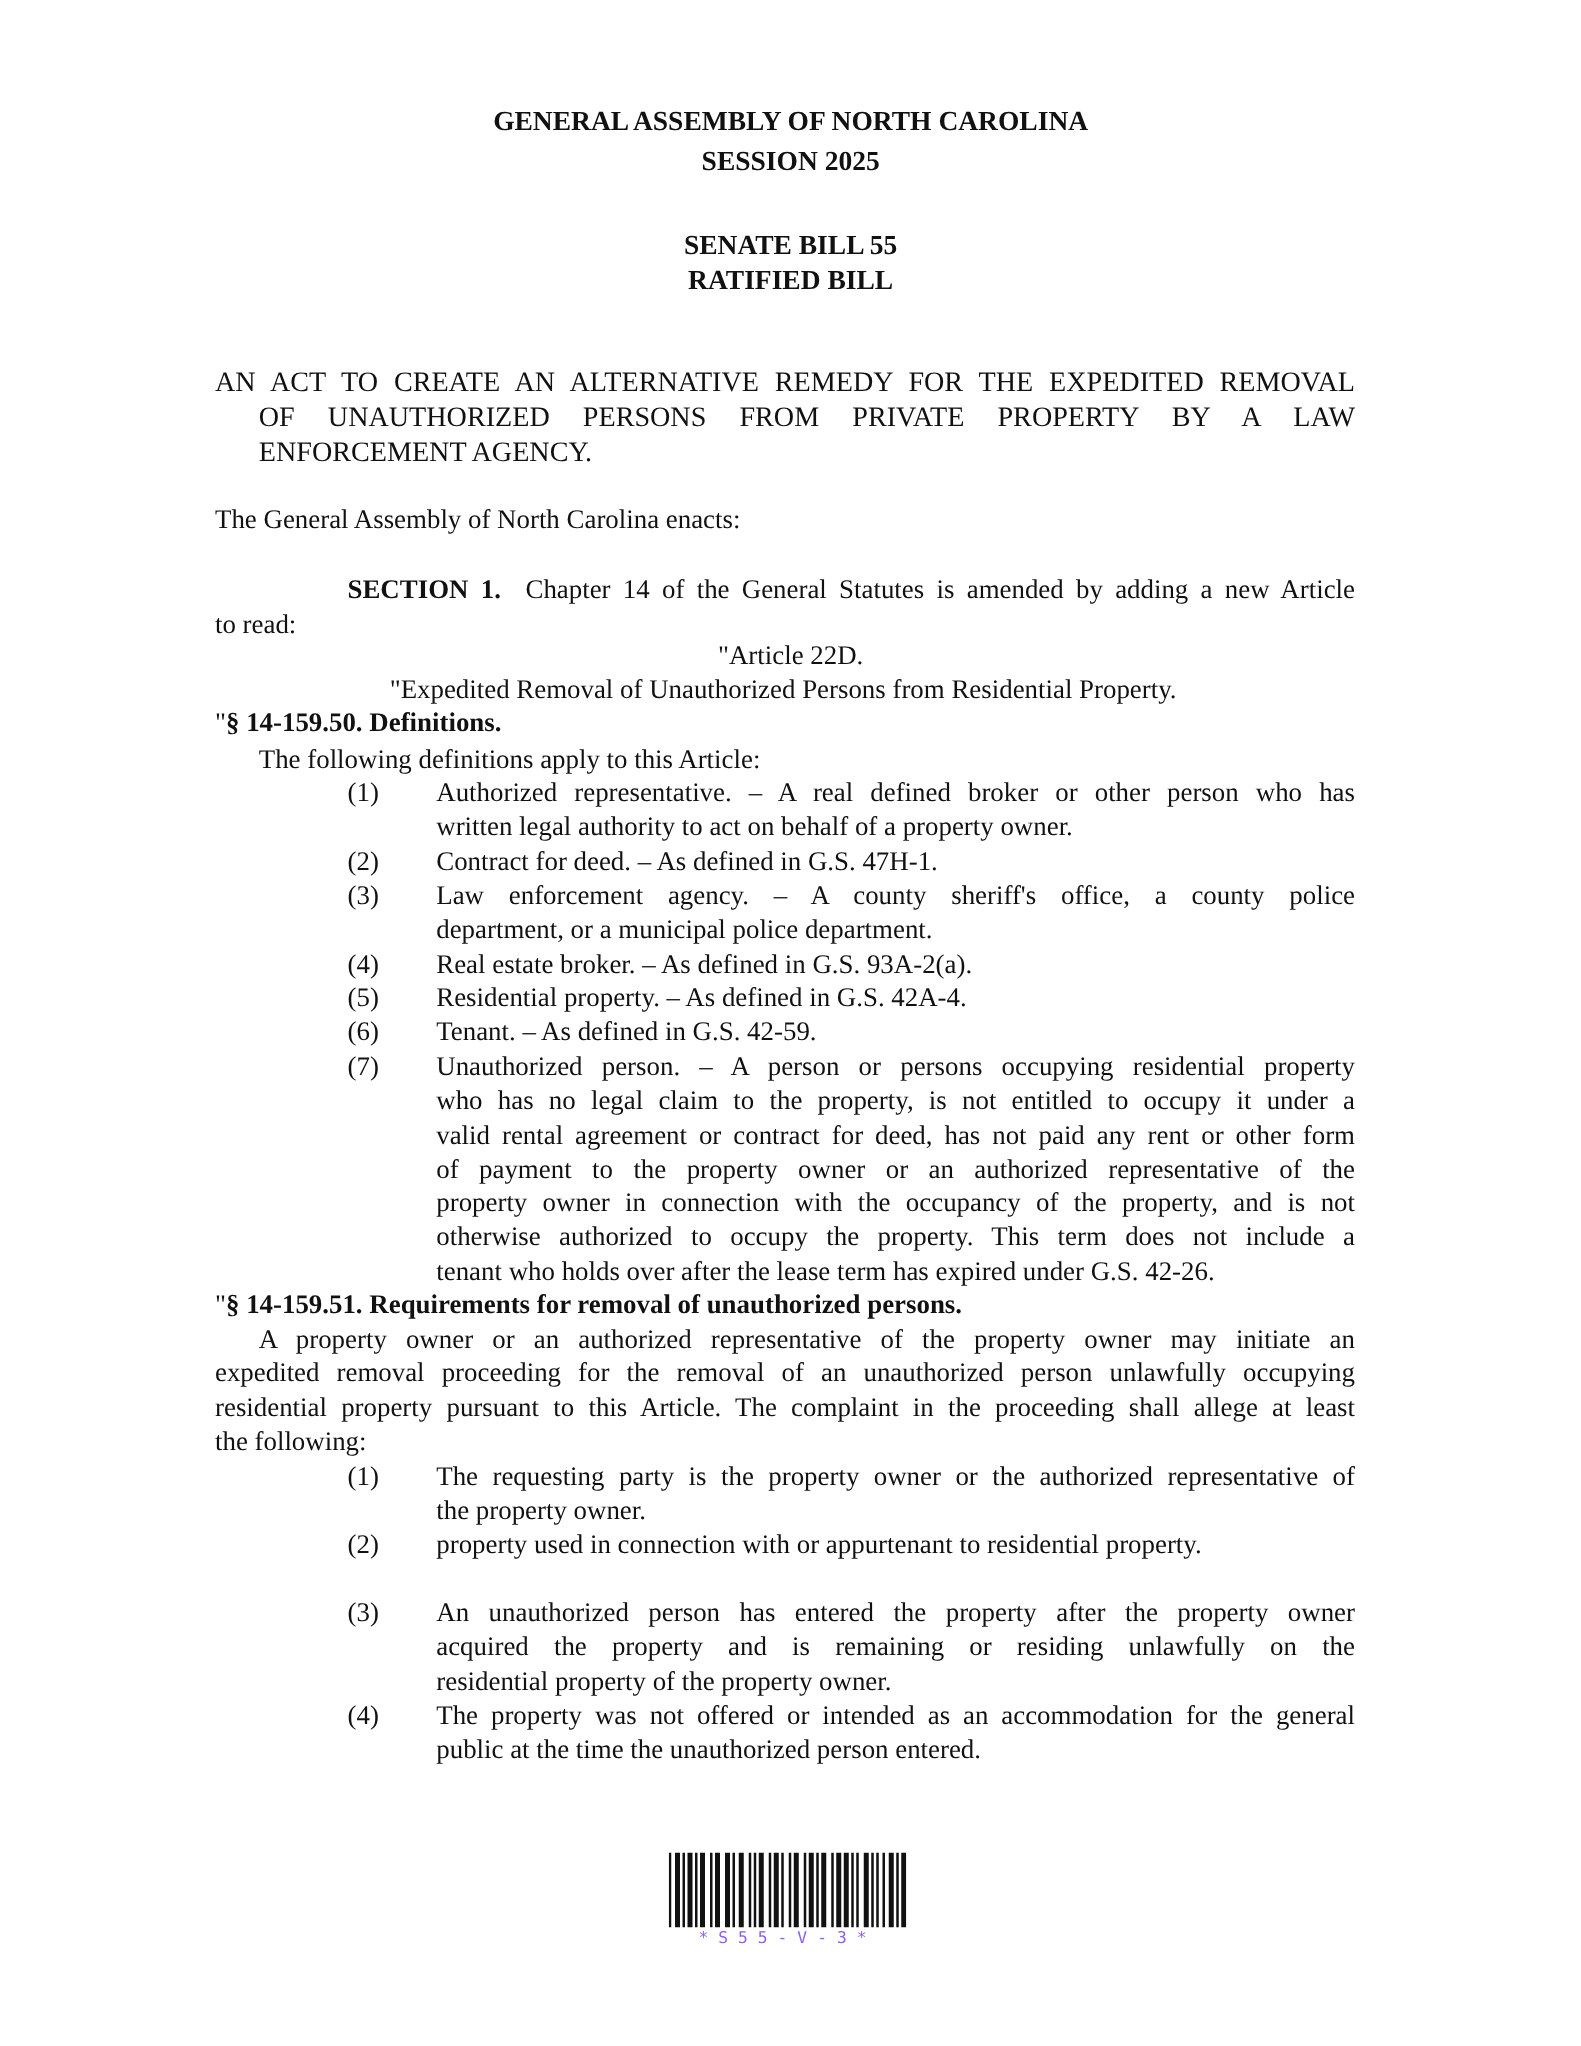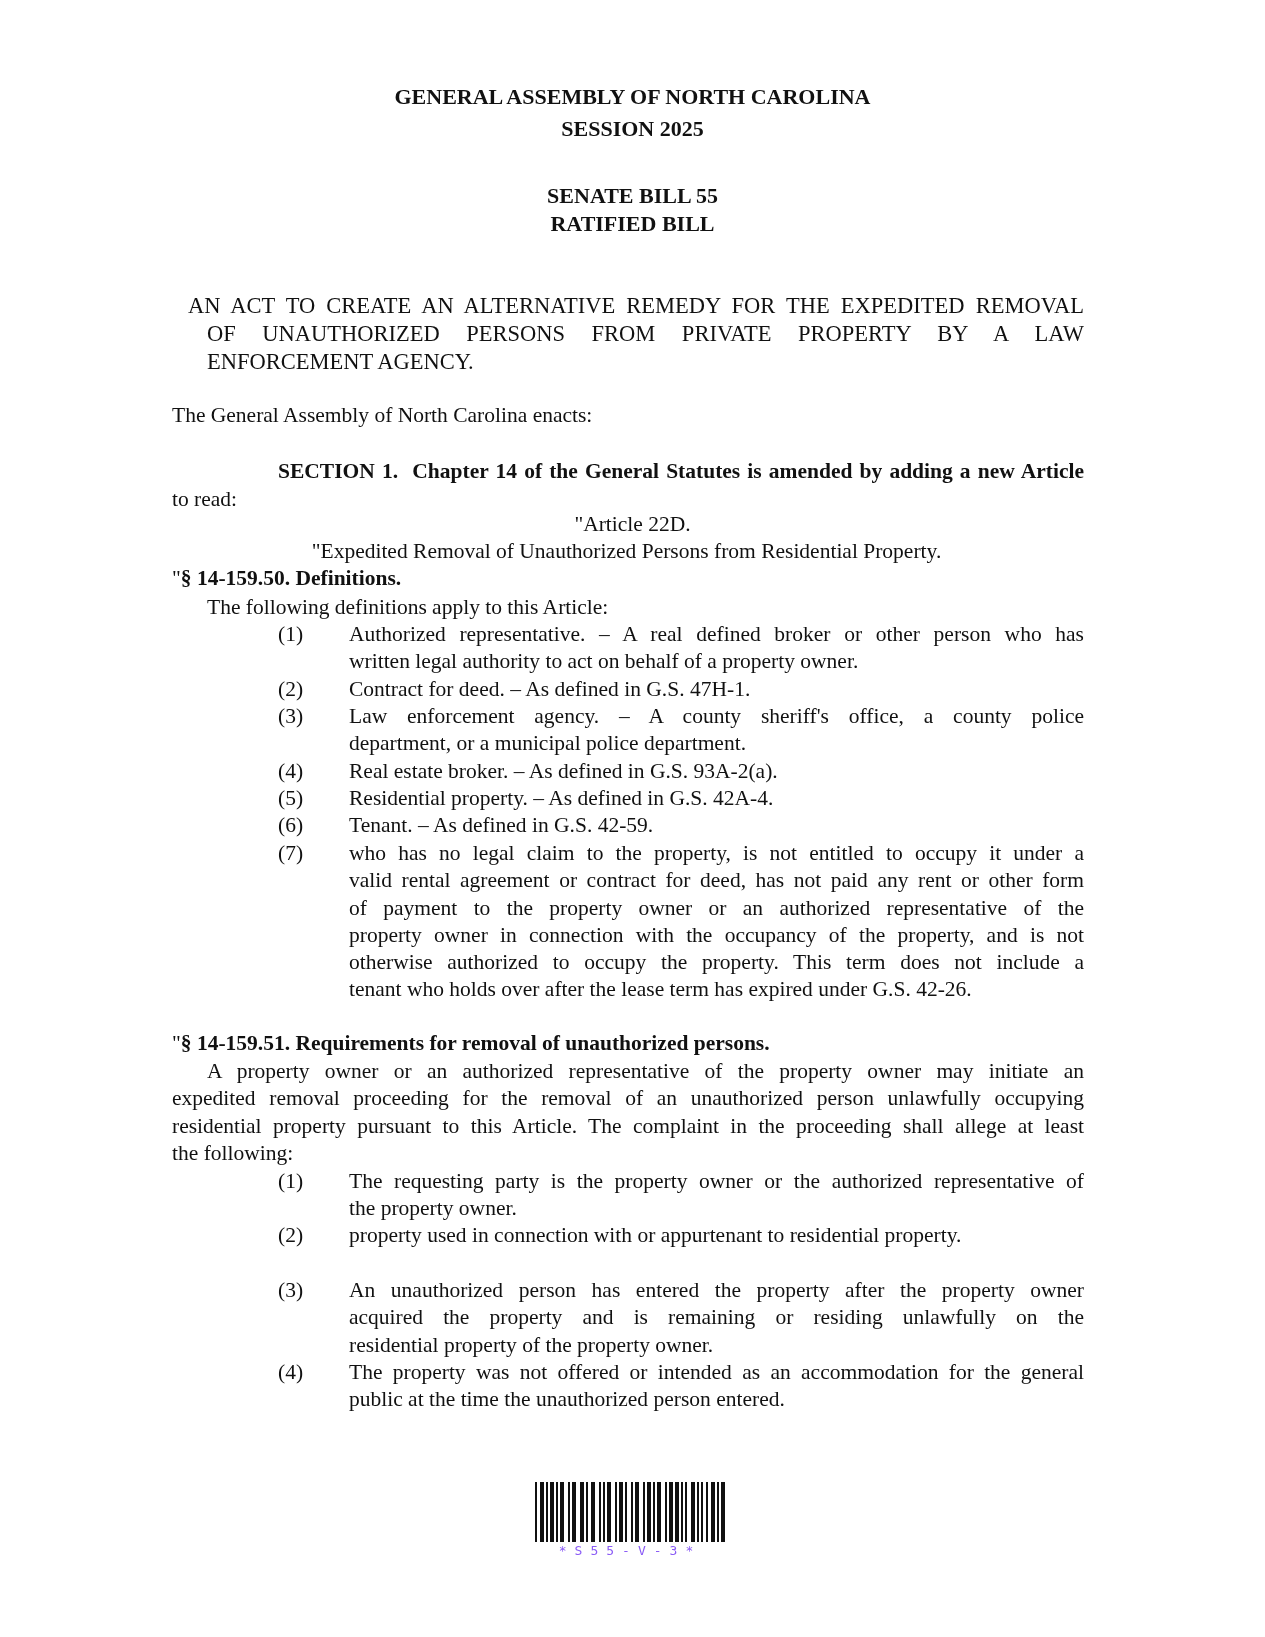--- a/index.html
+++ b/index.html
@@ -4,26 +4,26 @@
 <style>
   html, body { margin: 0; padding: 0; background: #ffffff; }
   body {
     width: 1265px; height: 1637px; position: relative; overflow: hidden;
     font-family: "Liberation Serif", "DejaVu Serif", serif;
     color: #111; font-size: 21.5px;
   }
   .page { position: absolute; left: 0; top: 0; width: 1265px; height: 1270px; }
   .hdr { position: absolute; left: 0; width: 1265px; text-align: center; font-weight: bold; font-size: 22px; }
   .title-block { position: absolute; left: 172px; width: 912px; top: 292px; line-height: 28px; font-size: 22.5px; }
-  .title-block .first { display: block; text-align: justify; text-align-last: justify; margin-left: 16px; }
+  .title-block .first { display: block; text-align: justify; text-align-last: justify; }
   .title-block .rest { display: block; padding-left: 35px; text-align: justify; }
   .title-block .rest .jl { display: block; text-align: justify; text-align-last: justify; }
   .enact { position: absolute; left: 172px; top: 403px; }
   .sec1 { position: absolute; left: 172px; width: 912px; top: 457px; line-height: 28px; }
-  .sec1 .l1 { display: block; padding-left: 106px; text-align: justify; text-align-last: justify; font-weight: bold; }
+  .sec1 .l1 { display: block; padding-left: 106px; text-align: justify; text-align-last: justify; }
   .center-line { position: absolute; left: 0; width: 1265px; text-align: center; }
   u, .u { text-decoration-thickness: 1px; text-underline-offset: 3px; }
   .secthead { position: absolute; left: 172px; font-weight: bold; }
   .para { position: absolute; left: 172px; width: 912px; line-height: 27.3px; }
   .para .jl { display: block; text-align: justify; text-align-last: justify; }
   .para .first-ind { padding-left: 35px; }
   .item { position: absolute; left: 278px; width: 806px; line-height: 27.3px; }
   .item .num { position: absolute; left: 0; top: 0; }
   .item .txt { position: absolute; left: 71px; width: 735px; }
   .item .txt .jl { display: block; text-align: justify; text-align-last: justify; }
@@ -97,20 +97,21 @@
   </div>
   <div class="item" style="top:812px;">
     <span class="num u">(6)</span>
     <div class="txt">
         <span class="ll"><span class="u">Tenant. – As defined in G.S. 42-59.</span></span>
       </div>
   </div>
   <div class="item" style="top:840px;">
     <span class="num u">(7)</span>
     <div class="txt">
+      <span class="jl u">Unauthorized person. – A person or persons occupying residential property</span>
       <span class="jl u">who has no legal claim to the property, is not entitled to occupy it under a</span>
       <span class="jl u">valid rental agreement or contract for deed, has not paid any rent or other form</span>
       <span class="jl u">of payment to the property owner or an authorized representative of the</span>
       <span class="jl u">property owner in connection with the occupancy of the property, and is not</span>
       <span class="jl u">otherwise authorized to occupy the property. This term does not include a</span>
       <span class="ll"><span class="u">tenant who holds over after the lease term has expired under G.S. 42-26.</span></span>
     </div>
   </div>
 
   <div class="secthead" style="top:1031px;"><span style="font-weight:normal;">"</span><span class="u">§ 14-159.51.  Requirements for removal of unauthorized persons.</span></div>

